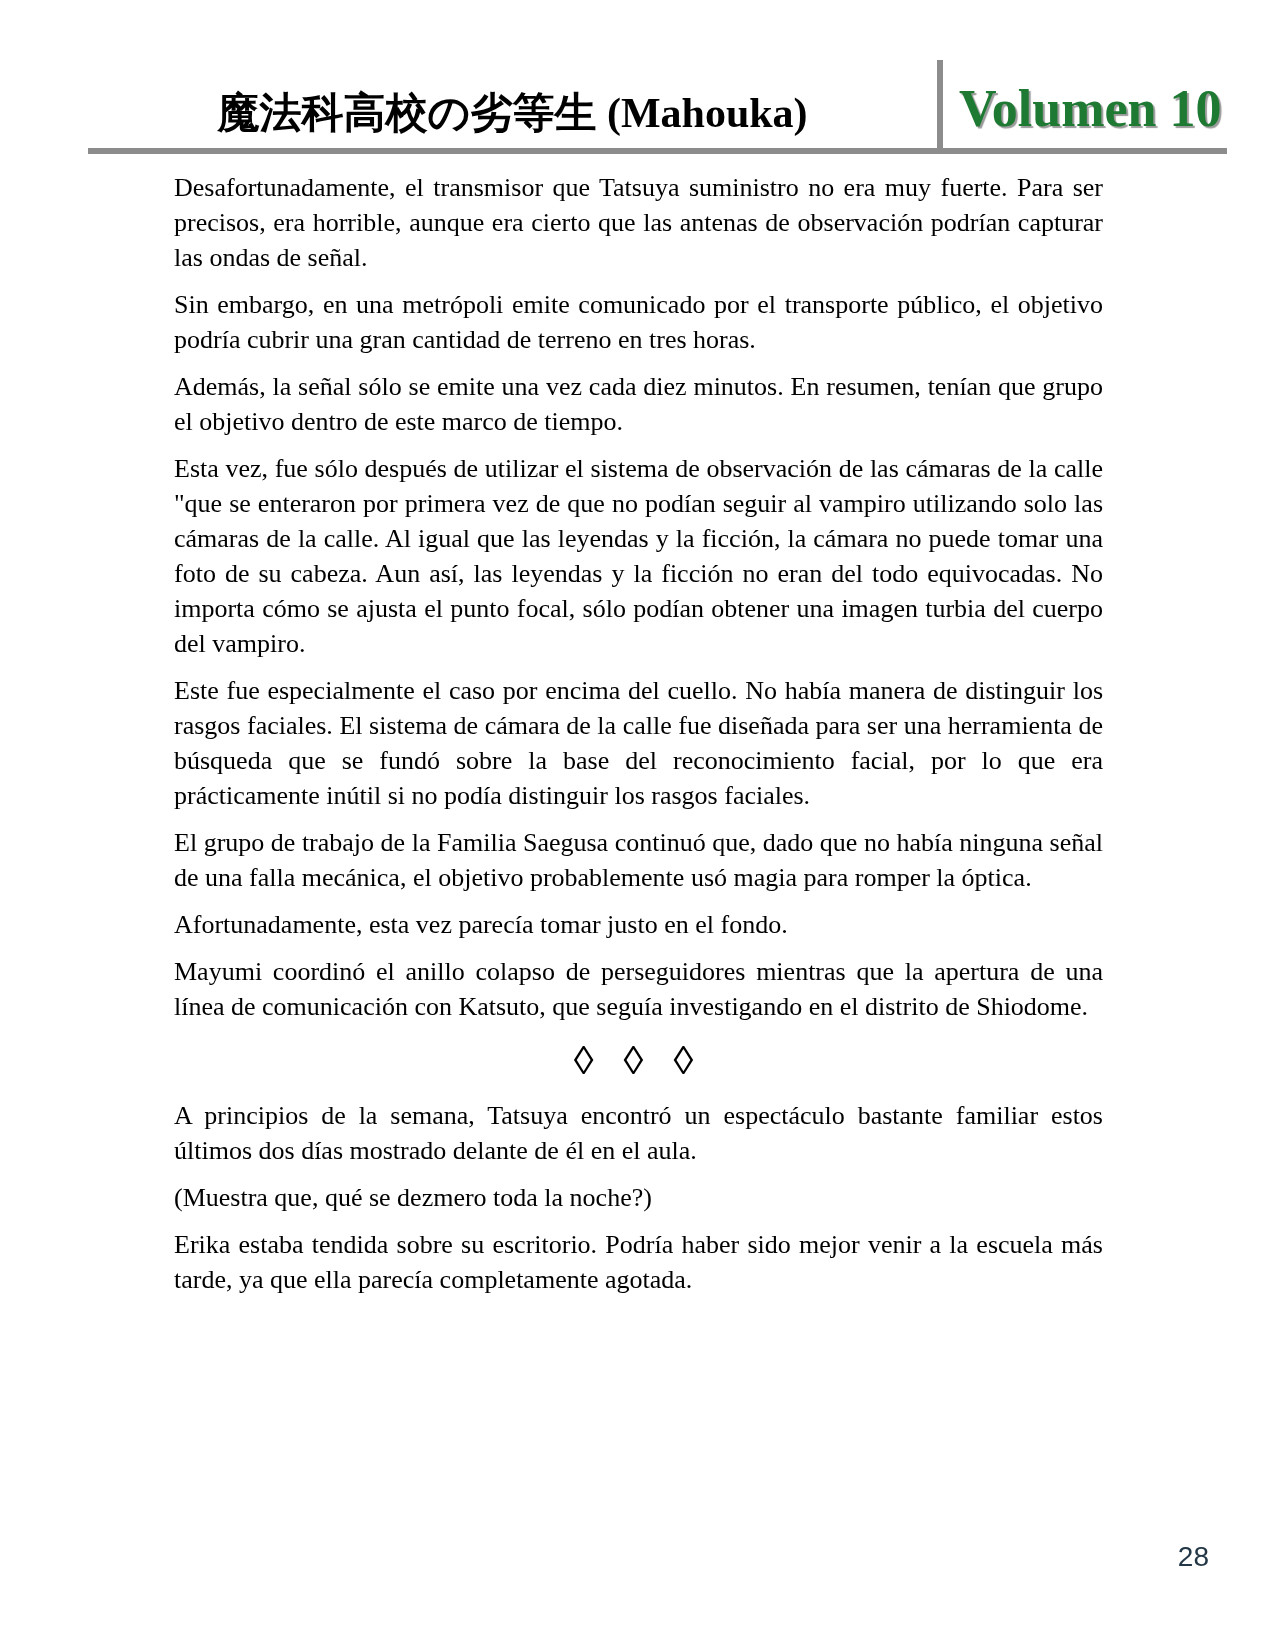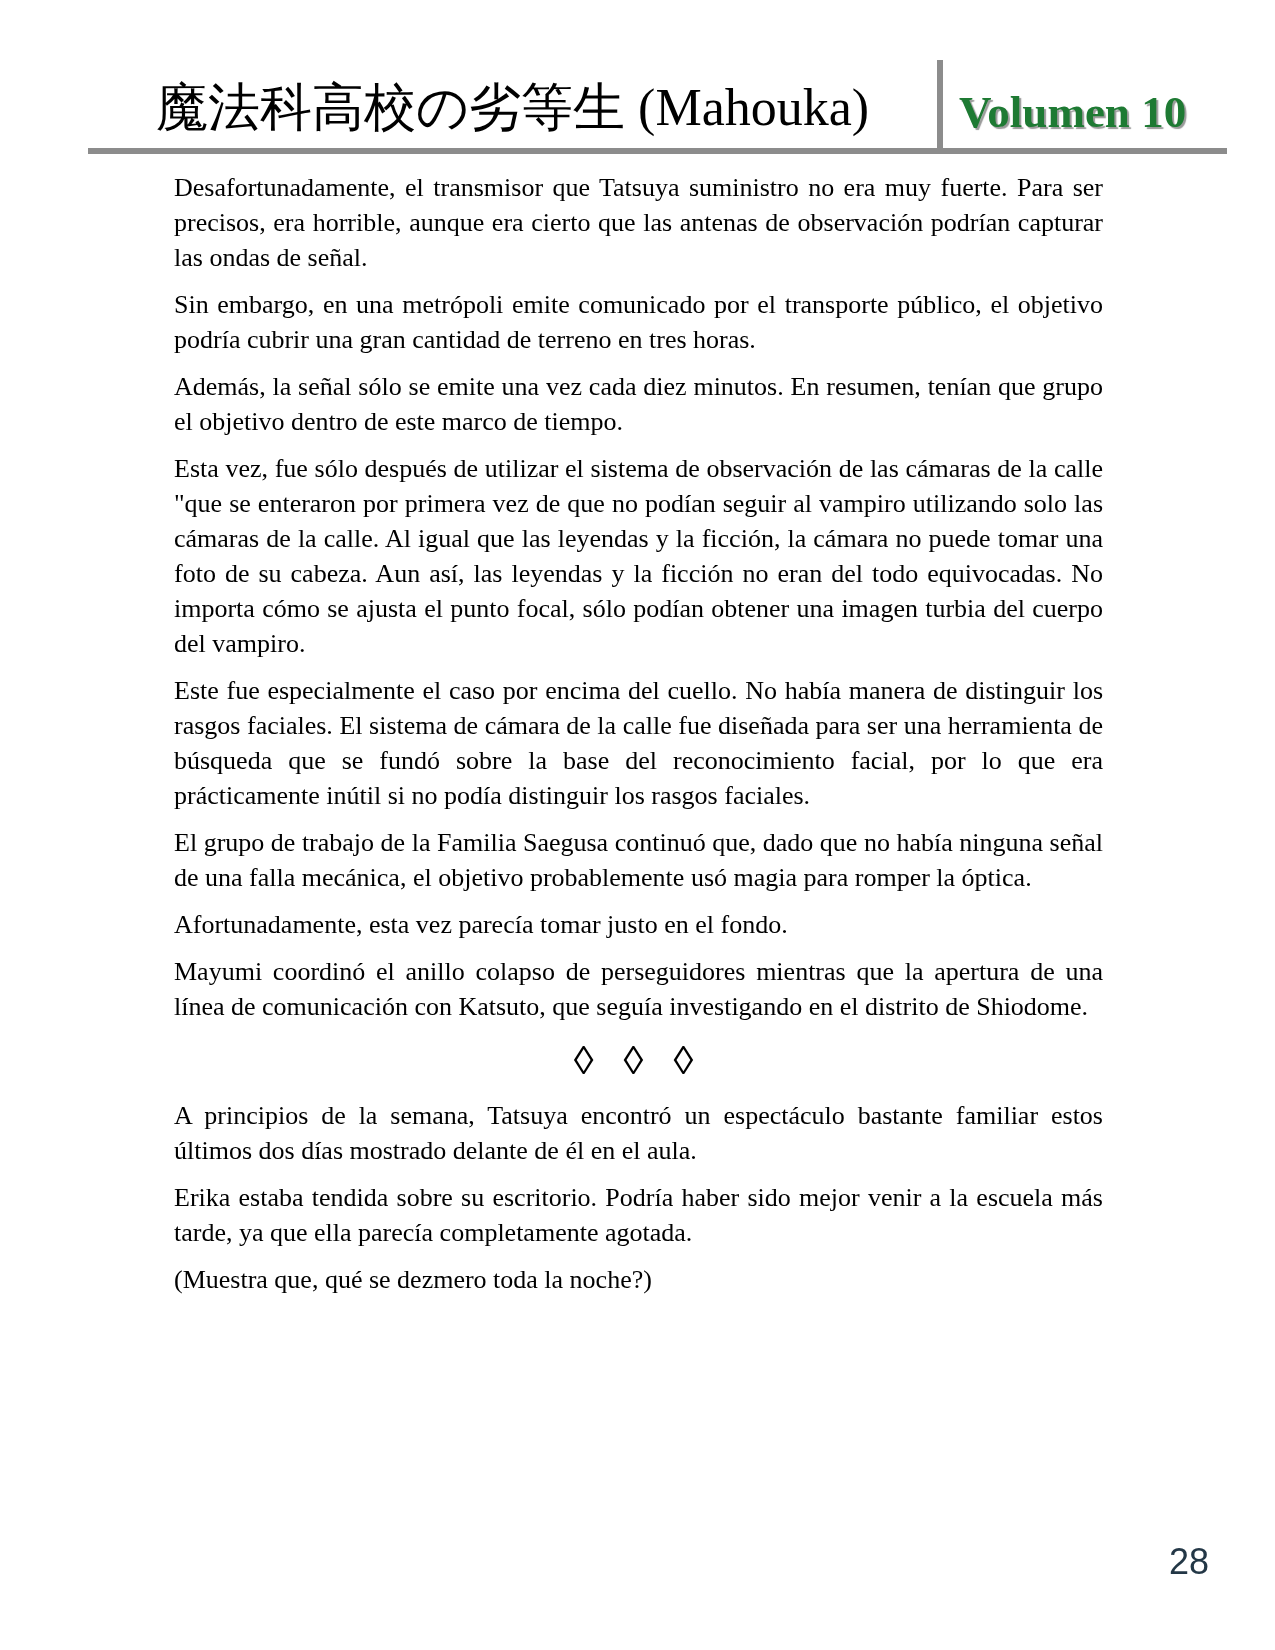--- a/index.html
+++ b/index.html
@@ -22,36 +22,37 @@
     width: 1139px;
   }
   .header-row {
     display: flex;
     align-items: flex-end;
     height: 88px;
   }
   .header-title-cell {
     flex: 0 0 849px;
     text-align: center;
-    font-size: 52px;
+    font-size: 42px;
     line-height: 1.1;
     padding-bottom: 12px;
     color: #000000;
     white-space: nowrap;
+    font-weight: bold;
   }
   .header-vbar {
     width: 6px;
     align-self: stretch;
     background: #8c8c8c;
   }
   .header-volume-cell {
     flex: 1 1 auto;
     padding-left: 16px;
     padding-bottom: 10px;
-    font-size: 45px;
+    font-size: 52px;
     font-weight: bold;
     color: #1e7a33;
     text-shadow: 2px 2px 1px #9a9a9a;
     white-space: nowrap;
   }
   .header-rule {
     height: 6px;
     background: #8c8c8c;
   }
 
@@ -76,21 +77,21 @@
     letter-spacing: 10px;
     color: #000000;
   }
 
   
   .page-number {
     position: absolute;
     top: 1541px;
     right: 66px;
     font-family: "Liberation Sans", sans-serif;
-    font-size: 36px;
+    font-size: 28px;
     color: #233746;
   }
 </style>
 </head>
 <body>
 
 <div class="page">
 
   <header class="header">
     <div class="header-row">
@@ -105,19 +106,19 @@
     <p>Desafortunadamente, el transmisor que Tatsuya suministro no era muy fuerte. Para ser precisos, era horrible, aunque era cierto que las antenas de observación podrían capturar las ondas de señal.</p>
     <p>Sin embargo, en una metrópoli emite comunicado por el transporte público, el objetivo podría cubrir una gran cantidad de terreno en tres horas.</p>
     <p>Además, la señal sólo se emite una vez cada diez minutos. En resumen, tenían que grupo el objetivo dentro de este marco de tiempo.</p>
     <p>Esta vez, fue sólo después de utilizar el sistema de observación de las cámaras de la calle "que se enteraron por primera vez de que no podían seguir al vampiro utilizando solo las cámaras de la calle. Al igual que las leyendas y la ficción, la cámara no puede tomar una foto de su cabeza. Aun así, las leyendas y la ficción no eran del todo equivocadas. No importa cómo se ajusta el punto focal, sólo podían obtener una imagen turbia del cuerpo del vampiro.</p>
     <p>Este fue especialmente el caso por encima del cuello. No había manera de distinguir los rasgos faciales. El sistema de cámara de la calle fue diseñada para ser una herramienta de búsqueda que se fundó sobre la base del reconocimiento facial, por lo que era prácticamente inútil si no podía distinguir los rasgos faciales.</p>
     <p>El grupo de trabajo de la Familia Saegusa continuó que, dado que no había ninguna señal de una falla mecánica, el objetivo probablemente usó magia para romper la óptica.</p>
     <p>Afortunadamente, esta vez parecía tomar justo en el fondo.</p>
     <p>Mayumi coordinó el anillo colapso de perseguidores mientras que la apertura de una línea de comunicación con Katsuto, que seguía investigando en el distrito de Shiodome.</p>
     <div class="scene-divider">◊ ◊ ◊</div>
     <p>A principios de la semana, Tatsuya encontró un espectáculo bastante familiar estos últimos dos días mostrado delante de él en el aula.</p>
+    <p>(Muestra que, qué se dezmero toda la noche?)</p>
     <p>Erika estaba tendida sobre su escritorio. Podría haber sido mejor venir a la escuela más tarde, ya que ella parecía completamente agotada.</p>
-    <p>(Muestra que, qué se dezmero toda la noche?)</p>
   </main>
 
   <div class="page-number">28</div>
 
 </div>
 
 </body></html>

